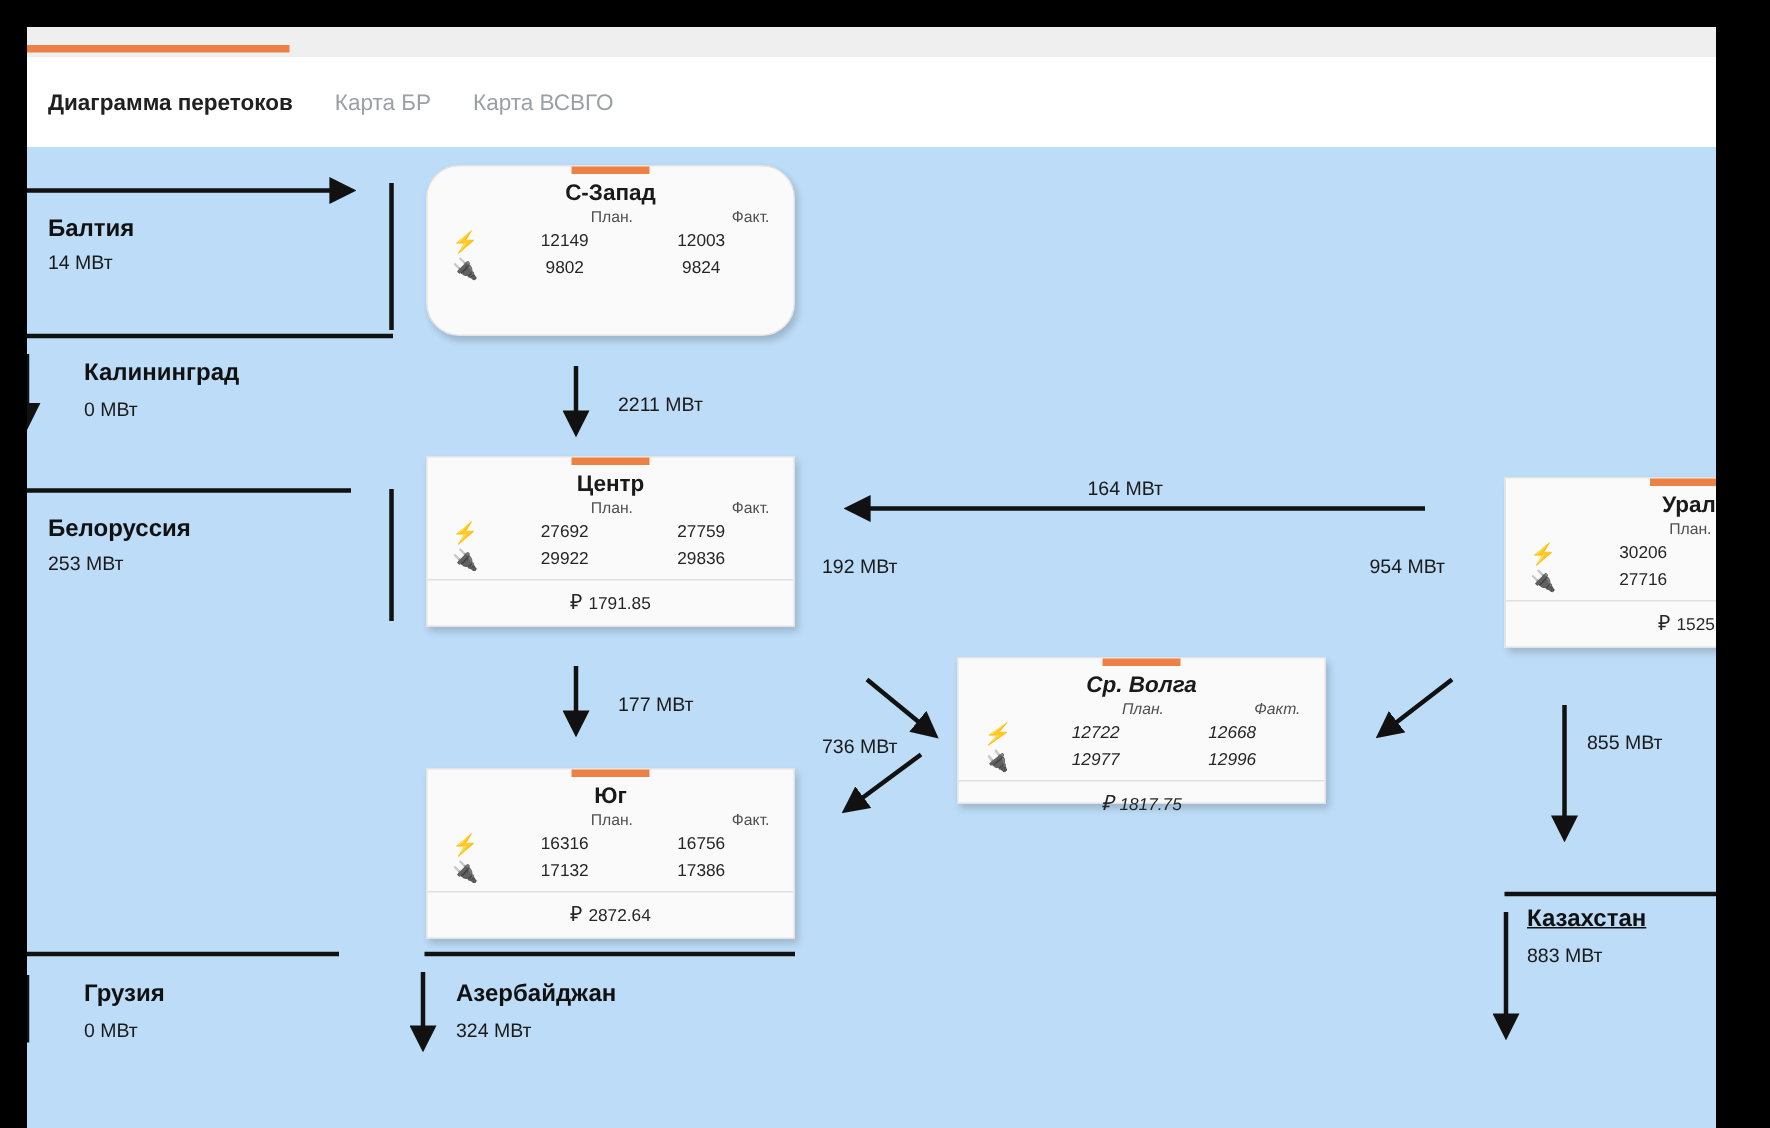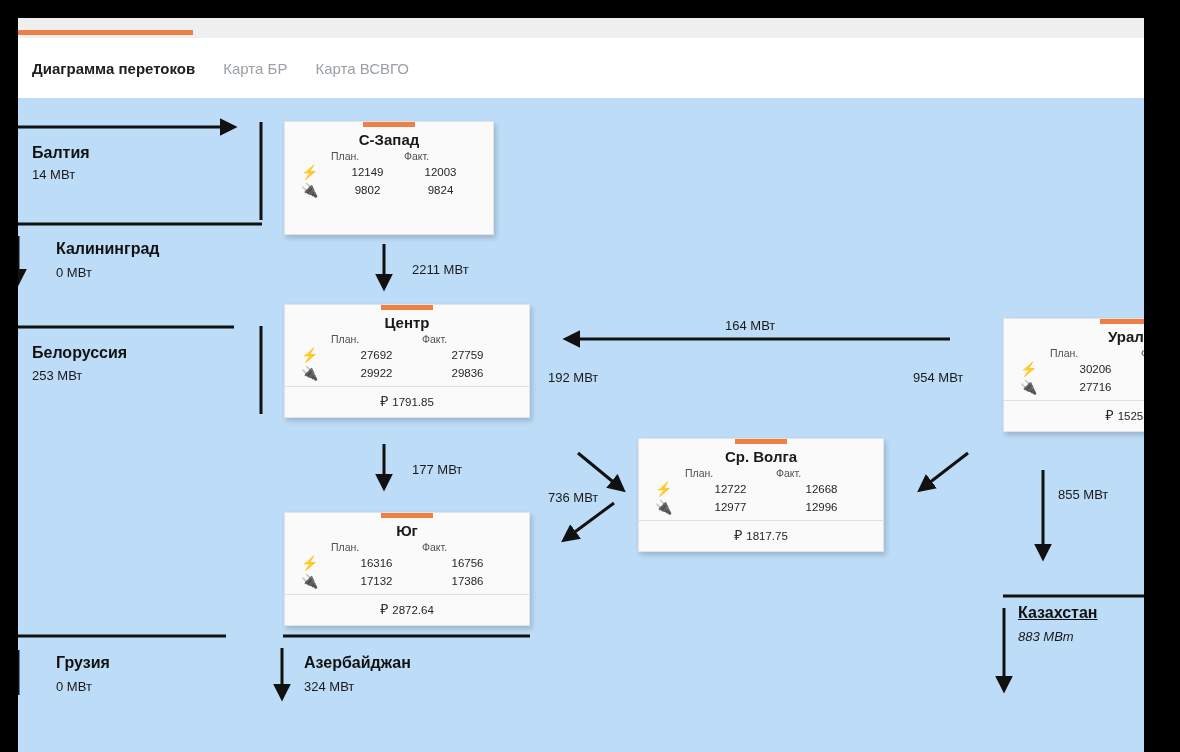--- a/index.html
+++ b/index.html
@@ -124,20 +124,21 @@
   }
   .node-grid {
     display: grid;
     grid-template-columns: 42px 1fr 1fr;
     padding: 0 16px 4px 4px;
     align-items: center;
   }
   .col-head {
     font-size: 10.5px;
     color: #505050;
+    text-align: right;
     padding-bottom: 1px;
   }
   .node-icon {
     font-size: 14px;
     text-align: center;
     color: #2b2b2b;
     line-height: 18px;
   }
   .node-val {
     font-size: 11.5px;
@@ -262,31 +263,31 @@
     <div class="border-name" style="left:14px; top:246px;">Белоруссия</div>
     <div class="border-value" style="left:14px; top:270px;">253 МВт</div>
 
     <div class="border-name" style="left:38px; top:556px;">Грузия</div>
     <div class="border-value" style="left:38px; top:581px;">0 МВт</div>
 
     <div class="border-name" style="left:286px; top:556px;">Азербайджан</div>
     <div class="border-value" style="left:286px; top:581px;">324 МВт</div>
 
     <div class="border-name" style="left:1000px; top:506px;text-decoration:underline;">Казахстан</div>
-    <div class="border-value" style="left:1000px; top:531px;font-style:italic;">883 МВт</div>
+    <div class="border-value" style="left:1000px; top:531px;">883 МВт</div>
 
     <div class="flow-label" style="left:394px; top:164px;">2211 МВт</div>
     <div class="flow-label" style="left:394px; top:364px;">177 МВт</div>
     <div class="flow-label" style="left:707px; top:220px;">164 МВт</div>
     <div class="flow-label" style="left:530px; top:272px;">192 МВт</div>
     <div class="flow-label" style="left:895px; top:272px;">954 МВт</div>
     <div class="flow-label" style="left:530px; top:392px;">736 МВт</div>
     <div class="flow-label" style="left:1040px; top:389px;">855 МВт</div>
 
-    <div class="node-card" style="left:266px; top:23px; width:210px; height:114px;">
+    <div class="node-card" style="left:266px; top:12px; width:246px; height:114px;border-radius:22px;">
       <div class="node-accent"></div>
       <div class="node-title">С-Запад</div>
       <div class="node-grid">
         <div></div>
         <div class="col-head">План.</div>
         <div class="col-head">Факт.</div>
 
         <div class="node-icon">⚡</div>
         <div class="node-val">12149</div>
         <div class="node-val">12003</div>
@@ -332,21 +333,21 @@
 
         <div class="node-icon">🔌</div>
         <div class="node-val">17132</div>
         <div class="node-val">17386</div>
       </div>
       <div class="node-foot">
         <span class="rub">₽</span><span>2872.64</span>
       </div>
     </div>
 
-    <div class="node-card" style="left:620px; top:340px; width:246px; height:114px;">
+    <div class="node-card" style="left:620px; top:340px; width:246px; height:98px;font-style:italic;">
       <div class="node-accent"></div>
       <div class="node-title">Ср. Волга</div>
       <div class="node-grid">
         <div></div>
         <div class="col-head">План.</div>
         <div class="col-head">Факт.</div>
 
         <div class="node-icon">⚡</div>
         <div class="node-val">12722</div>
         <div class="node-val">12668</div>

